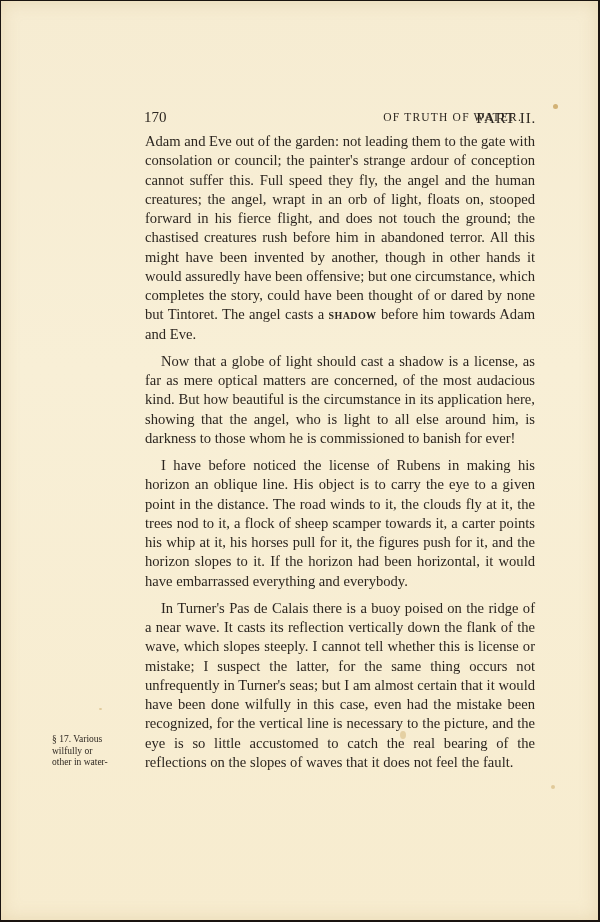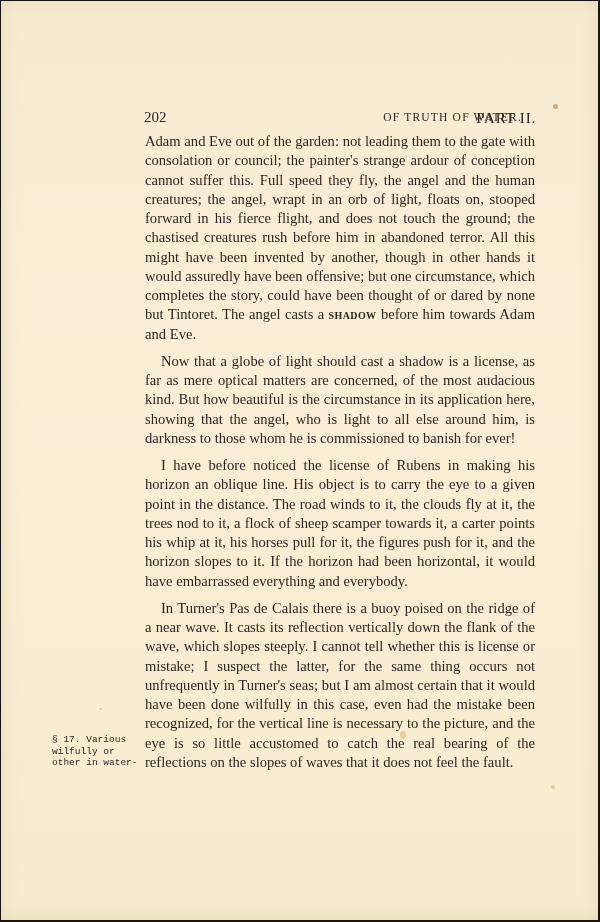--- a/index.html
+++ b/index.html
@@ -28,34 +28,34 @@
   }
   .body-text {
     position: absolute; top: 131px; left: 144px; width: 390px;
     font-size: 14.6px; line-height: 19.25px; text-align: justify;
   }
   .body-text p { margin: 0; }
   .body-text p + p { text-indent: 16px; margin-top: 8px; }
   .sc { font-variant: small-caps; letter-spacing: 0.4px; font-weight: bold; }
   .marginal-note {
     position: absolute; left: 51px; top: 733px; width: 96px;
-    font-size: 9.5px; line-height: 11.5px; font-family: Liberation Mono, monospace;
+    font-size: 9.5px; line-height: 11.5px;
   }
   .stain {
     position: absolute; border-radius: 50%;
     background: rgba(180,130,40,0.55);
   }
 </style>
 </head>
 <body>
 
 <div class="page">
 
   <div class="running-head">
-    <span class="page-number">202</span>
+    <span class="page-number">170</span>
     <span class="running-title">Of Truth of Water.</span>
     <span class="part-label">Part II.</span>
   </div>
 
   <div class="body-text">
     <p><span>Adam and Eve out of the garden: not leading them to the gate with consolation or council; the painter's strange ardour of conception cannot suffer this. Full speed they fly, the angel and the human creatures; the angel, wrapt in an orb of light, floats on, stooped forward in his fierce flight, and does not touch the ground; the chastised creatures rush before him in abandoned terror. All this might have been invented by another, though in other hands it would assuredly have been offensive; but one circumstance, which completes the story, could have been thought of or dared by none but Tintoret. The angel casts a </span><span class="sc">shadow</span><span> before him towards Adam and Eve.</span></p>
     <p>Now that a globe of light should cast a shadow is a license, as far as mere optical matters are concerned, of the most audacious kind. But how beautiful is the circumstance in its application here, showing that the angel, who is light to all else around him, is darkness to those whom he is commissioned to banish for ever!</p>
     <p>I have before noticed the license of Rubens in making his horizon an oblique line. His object is to carry the eye to a given point in the distance. The road winds to it, the clouds fly at it, the trees nod to it, a flock of sheep scamper towards it, a carter points his whip at it, his horses pull for it, the figures push for it, and the horizon slopes to it. If the horizon had been horizontal, it would have embarrassed everything and everybody.</p>
     <p>In Turner's Pas de Calais there is a buoy poised on the ridge of a near wave. It casts its reflection vertically down the flank of the wave, which slopes steeply. I cannot tell whether this is license or mistake; I suspect the latter, for the same thing occurs not unfrequently in Turner's seas; but I am almost certain that it would have been done wilfully in this case, even had the mistake been recognized, for the vertical line is necessary to the picture, and the eye is so little accustomed to catch the real bearing of the reflections on the slopes of waves that it does not feel the fault.</p>
   </div>

